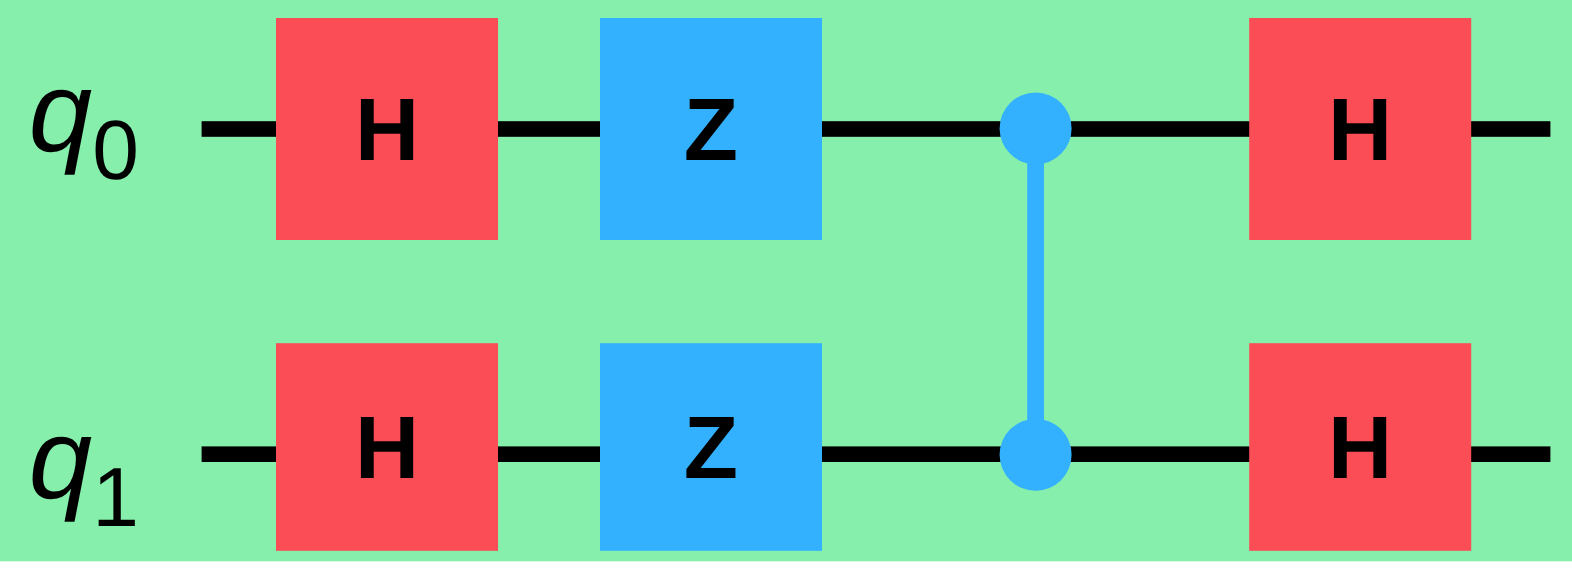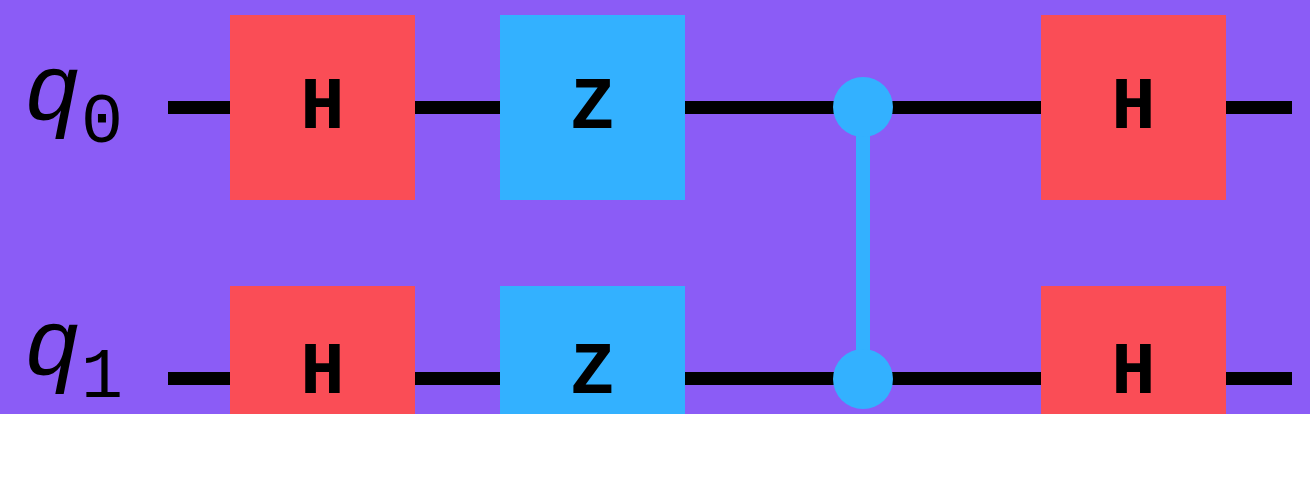--- a/index.html
+++ b/index.html
@@ -3,24 +3,24 @@
 <meta charset="utf-8">
 <style>
   html, body {
     margin: 0;
     padding: 0;
     background: #ffffff;
   }
   .canvas {
     position: relative;
     width: 1310px;
-    height: 414px;
-    background: #8b5cf6;
+    height: 468px;
+    background: #86efac;
     overflow: hidden;
-    font-family: Liberation Mono, monospace;
+    font-family: Liberation Sans, sans-serif;
   }
 
   
   .qwire {
     position: absolute;
     left: 168px;
     width: 1124px;
     height: 13px;
     background: #000000;
     z-index: 1;
@@ -34,21 +34,21 @@
     left: 24px;
     line-height: 1;
     font-style: italic;
     font-weight: normal;
     font-size: 95px;
     color: #000000;
     white-space: nowrap;
     z-index: 2;
   }
   .qlabel-0 { top: 47px; }
-  .qlabel-1 { top: 302px; }
+  .qlabel-1 { top: 336px; }
   .qsub {
     font-style: normal;
     font-size: 70px;
     vertical-align: -23px;
   }
 
   
   .gate {
     position: absolute;
     width: 185px;

